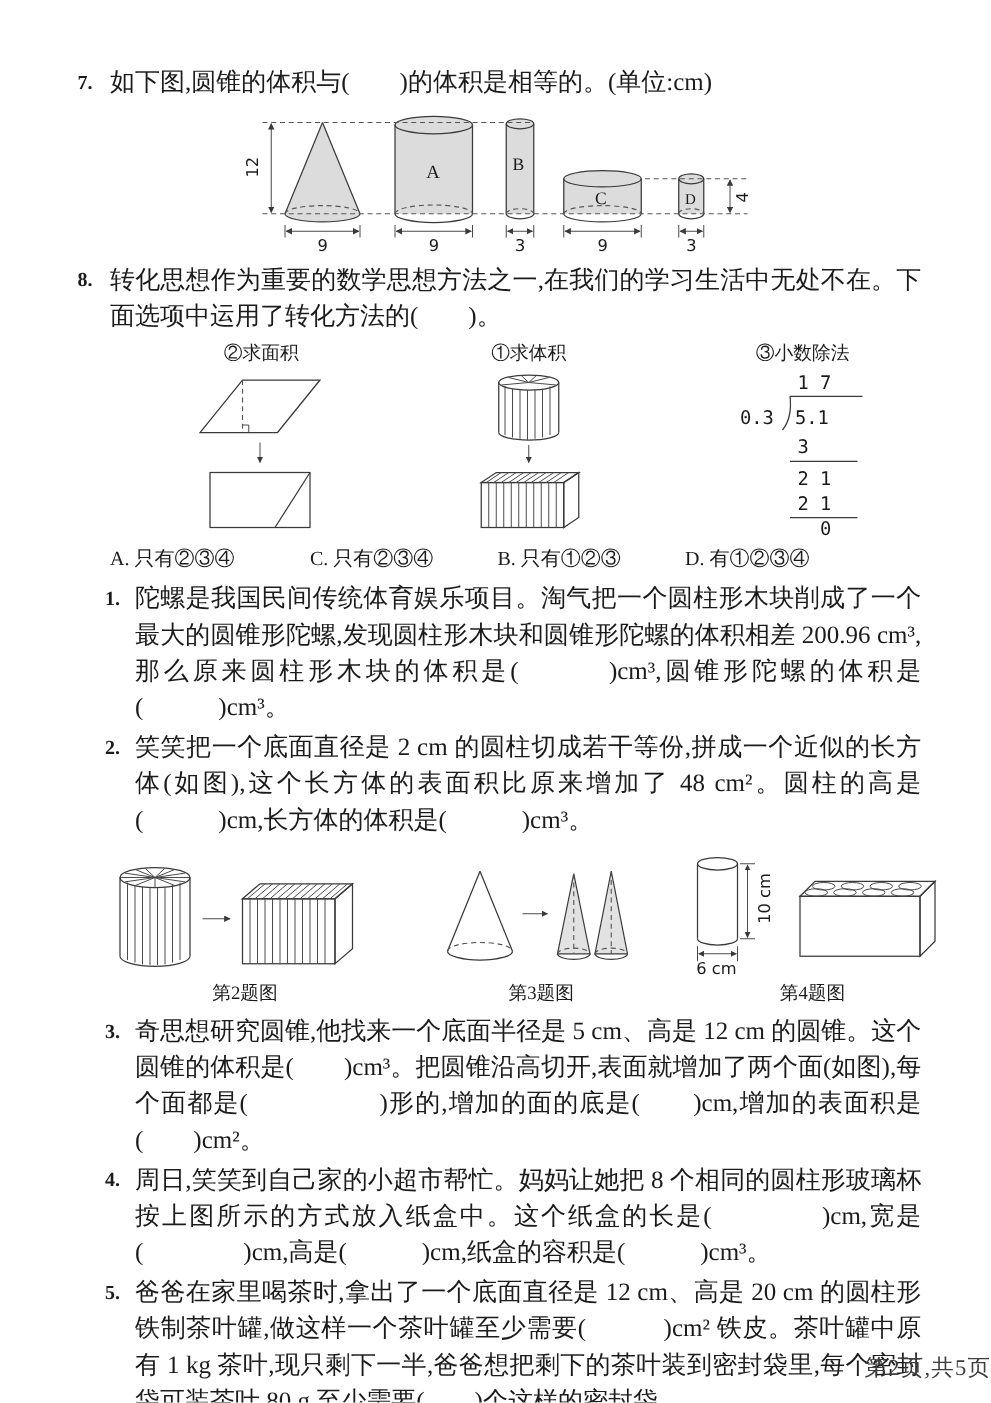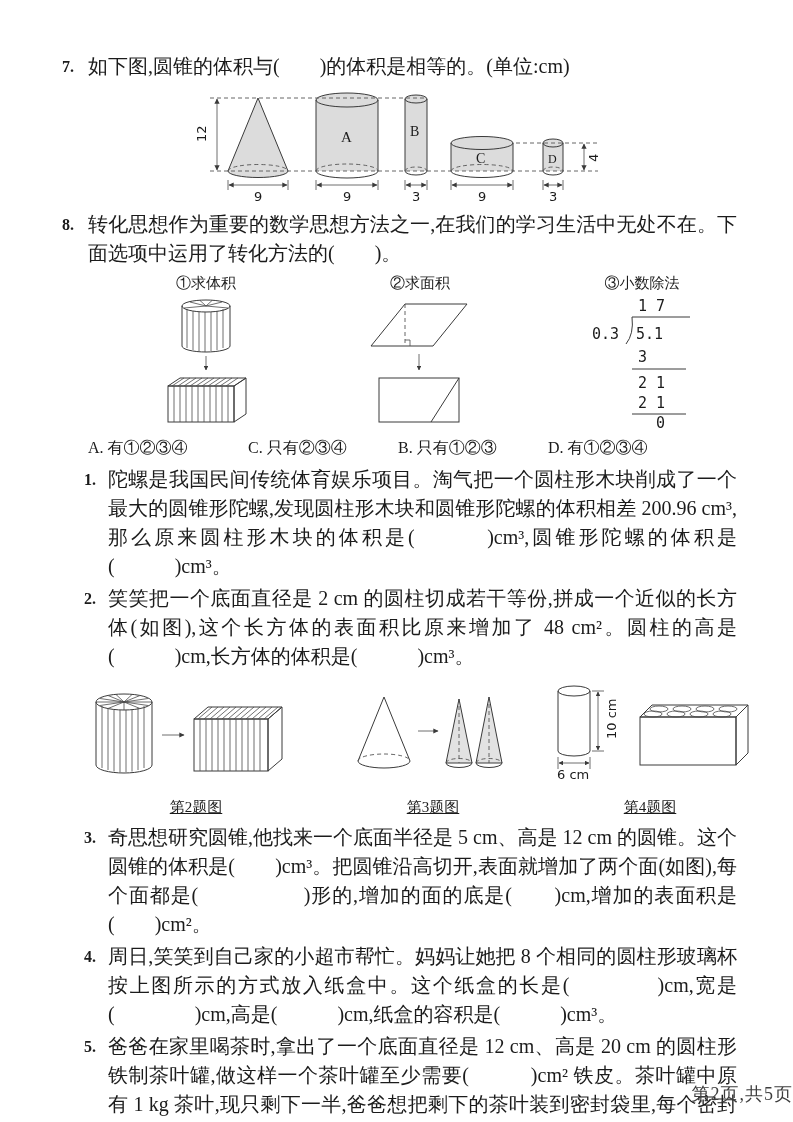--- a/index.html
+++ b/index.html
@@ -28,21 +28,21 @@
 
   .options-row { display:flex; margin:4px 0 0 26px; font-size:16px; line-height:28px; }
   .options-row .opt:nth-child(1){ width:160px; }
   .options-row .opt:nth-child(2){ width:150px; }
   .options-row .opt:nth-child(3){ width:150px; }
 
   .figs-row { display:flex; margin:8px 0 4px 30px; align-items:flex-end; }
   .fig-col { display:flex; flex-direction:column; align-items:center; }
   .fig-col.f2 { margin-right:52px; }
   .fig-col.f3 { margin-right:30px; }
-  .fig-caption { font-size:15px; line-height:24px; margin-top:14px;text-decoration:underline; }
+  .fig-caption { font-size:15px; line-height:24px; margin-top:2px; }
 
   .footer { position:absolute; left:0; bottom:16px; width:100%; text-align:right;
             font-size:18px; color:#3d3d3d; letter-spacing:1px; }
 
   svg { display:block; }
   svg text { font-family:"Liberation Serif","DejaVu Serif",serif; fill:#1b1b1b; }
   svg text.dim { font-family:"DejaVu Sans",sans-serif; font-size:13px; }
   svg text.mono { font-family:"DejaVu Sans Mono",monospace; font-size:15px; }
   .stroke { stroke:#3a3a3a; stroke-width:1; fill:none; }
   .fillgray { fill:#dcdcdc; }
@@ -157,20 +157,41 @@
       </g>
     </svg>
   </div>
 
   <div class="question">
     <span class="qnum">8.</span>
     <div class="qtext">转化思想作为重要的数学思想方法之一,在我们的学习生活中无处不在。下面选项中运用了转化方法的(　　)。</div>
   </div>
 
   <div class="methods-row">
+
+    <div class="method-col">
+      <div class="method-title">②求面积</div>
+      <svg width="102" height="134" viewBox="0 0 102 134">
+        <defs>
+            <marker id="a82" viewBox="0 0 10 10" refX="9" refY="5" markerWidth="6" markerHeight="6" orient="auto">
+              <path d="M0,0 L10,5 L0,10 z" fill="#3a3a3a"></path>
+            </marker>
+          </defs>
+        <g>
+          <polygon class="stroke" points="2,52 64,52 98,10 36,10"></polygon>
+          <line class="dash" x1="36" y1="10" x2="36" y2="52"></line>
+          <polyline class="thin" points="36,46 41,46 41,52"></polyline>
+        </g>
+        <line class="thin" x1="50" y1="60" x2="50" y2="76" marker-end="url(#a82)"></line>
+        <g>
+          <rect class="stroke" x="10" y="84" width="80" height="44"></rect>
+          <line class="stroke" x1="62" y1="128" x2="90" y2="84"></line>
+        </g>
+      </svg>
+    </div>
 
     <div class="method-col">
       <div class="method-title">①求体积</div>
       <svg width="96" height="134" viewBox="0 0 96 134">
         <defs>
             <marker id="a81" viewBox="0 0 10 10" refX="9" refY="5" markerWidth="6" markerHeight="6" orient="auto">
               <path d="M0,0 L10,5 L0,10 z" fill="#3a3a3a"></path>
             </marker>
           </defs>
         <g>
@@ -215,61 +236,40 @@
             <line class="thin" x1="44" y1="92" x2="56" y2="84"></line>
           <line class="thin" x1="50" y1="92" x2="62" y2="84"></line>
             <line class="thin" x1="56" y1="92" x2="68" y2="84"></line>
           <line class="thin" x1="62" y1="92" x2="74" y2="84"></line>
             <line class="thin" x1="68" y1="92" x2="80" y2="84"></line>
         </g>
       </svg>
     </div>
 
     <div class="method-col">
-      <div class="method-title">②求面积</div>
-      <svg width="102" height="134" viewBox="0 0 102 134">
-        <defs>
-            <marker id="a82" viewBox="0 0 10 10" refX="9" refY="5" markerWidth="6" markerHeight="6" orient="auto">
-              <path d="M0,0 L10,5 L0,10 z" fill="#3a3a3a"></path>
-            </marker>
-          </defs>
-        <g>
-          <polygon class="stroke" points="2,52 64,52 98,10 36,10"></polygon>
-          <line class="dash" x1="36" y1="10" x2="36" y2="52"></line>
-          <polyline class="thin" points="36,46 41,46 41,52"></polyline>
-        </g>
-        <line class="thin" x1="50" y1="60" x2="50" y2="76" marker-end="url(#a82)"></line>
-        <g>
-          <rect class="stroke" x="10" y="84" width="80" height="44"></rect>
-          <line class="stroke" x1="62" y1="128" x2="90" y2="84"></line>
-        </g>
-      </svg>
-    </div>
-
-    <div class="method-col">
       <div class="method-title">③小数除法</div>
       <svg width="112" height="136" viewBox="0 0 112 136">
         <text class="mono" x="52" y="17">1 7</text>
         <path class="stroke" d="M40,50 Q48,40 46,23"></path>
         <line class="stroke" x1="46" y1="23" x2="104" y2="23"></line>
         <text class="mono" x="6" y="45">0.3</text>
         <text class="mono" x="50" y="45">5.1</text>
         <text class="mono" x="52" y="68">3</text>
         <line class="stroke" x1="46" y1="75" x2="100" y2="75"></line>
         <text class="mono" x="52" y="94">2 1</text>
         <text class="mono" x="52" y="114">2 1</text>
         <line class="stroke" x1="46" y1="120" x2="100" y2="120"></line>
         <text class="mono" x="70" y="134">0</text>
       </svg>
     </div>
 
   </div>
 
   <div class="options-row">
-    <span class="opt">A. 有①②③④</span>
+    <span class="opt">A. 只有②③④</span>
     <span class="opt">C. 只有②③④</span>
     <span class="opt">B. 只有①②③</span>
     <span class="opt">D. 有①②③④</span>
   </div>
 
 
   <div class="question sub">
     <span class="qnum">1.</span>
     <div class="qtext">陀螺是我国民间传统体育娱乐项目。淘气把一个圆柱形木块削成了一个最大的圆锥形陀螺,发现圆柱形木块和圆锥形陀螺的体积相差 200.96 cm³,那么原来圆柱形木块的体积是(　　　)cm³,圆锥形陀螺的体积是(　　　)cm³。</div>
   </div>

